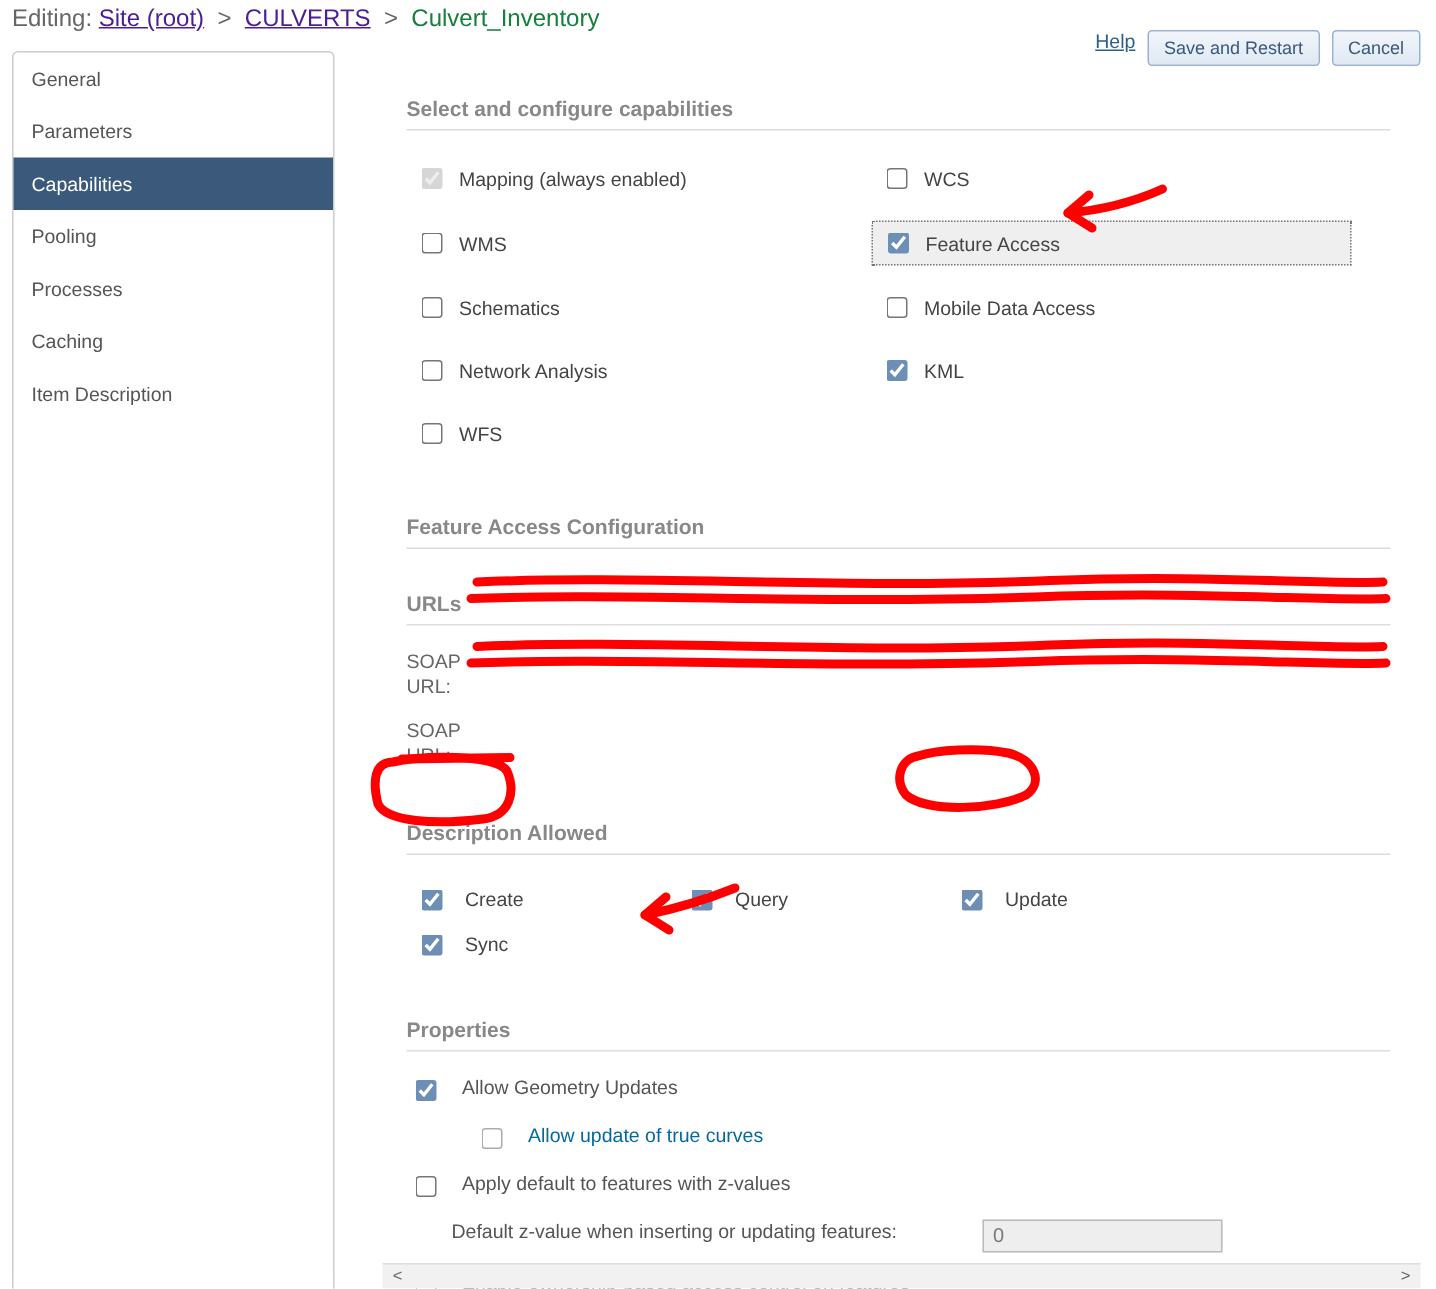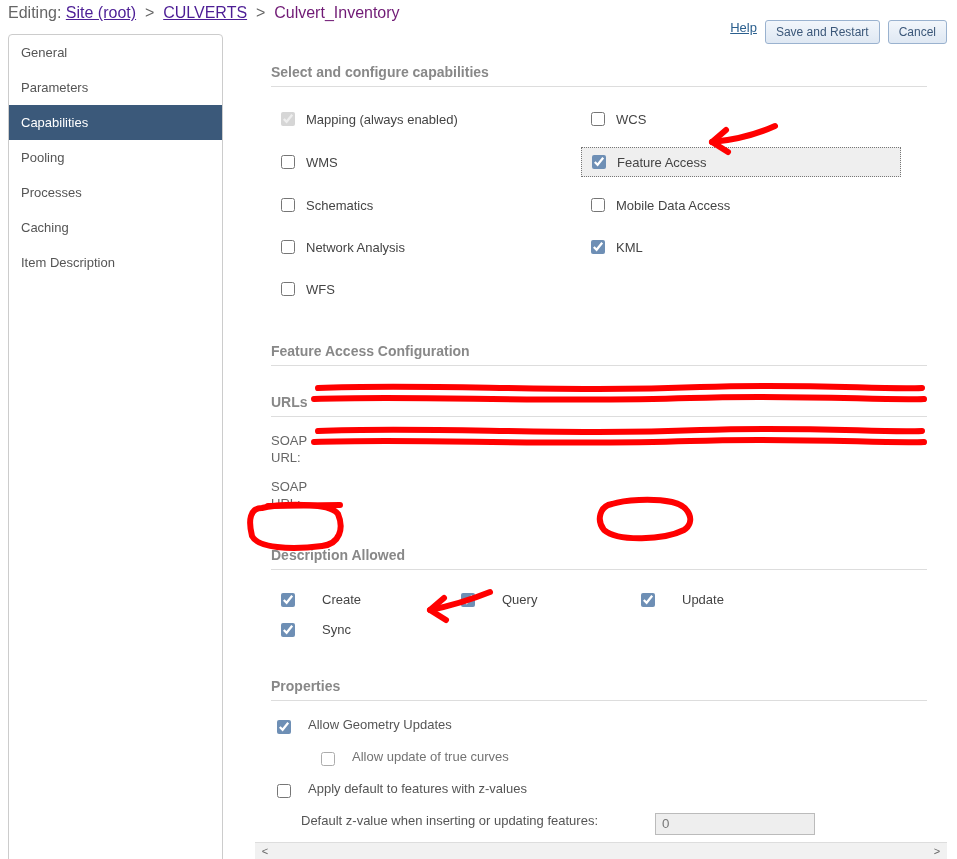--- a/index.html
+++ b/index.html
@@ -18,21 +18,21 @@
   }
   
   .topbar {
     padding: 4px 8px 8px 8px;
   }
   .breadcrumb {
     font-size: 16px;
     color: #666;
   }
   .breadcrumb a { color:#4c1d95; }
-  .breadcrumb .current { color:#701a75; }
+  .breadcrumb .current { color:#15803d; }
   .topright {
     position: absolute;
     top: 20px; right: 10px;
     display: flex;
     align-items: flex-start;
     gap: 8px;
   }
   .link { color:#2b5f8e; text-decoration: underline; font-size:13px; cursor:pointer; }
   .btn {
     background: linear-gradient(#f2f6fb,#dfe8f3);
@@ -116,38 +116,38 @@
     position: relative;
   }
   
   .ops-grid {
     display:grid;
     grid-template-columns: 180px 180px 180px;
     gap: 6px 0;
     padding: 8px 0;
     font-size:13px;
   }
-  .ops-cell { display:flex; align-items:center; gap:24px; padding: 2px 6px;}
+  .ops-cell { display:flex; align-items:center; gap:12px; padding: 2px 6px;}
   
   .prop-row {
     display:flex;
     gap:14px;
     padding: 6px 2px;
     font-size:13px;
   }
   .prop-row.sub { padding-left: 30px; }
   .prop-row.subsub { padding-left: 46px; }
   .prop-row .txt { color:#555; }
   .prop-row input[type=text]{
     width:160px; height:22px;
     background:#eee; border:1px solid #bbb;
     padding:0 6px; color:#777;
   }
   .muted input[type=checkbox]{ opacity:0.6; }
-  .muted .txt { color:#737373; }
+  .muted .txt { color:#0369a1; }
   
   .anno {
     position:absolute;
     left:0; top:0;
     pointer-events:none;
   }
   
   .hscroll {
     position:absolute;
     bottom:0;

